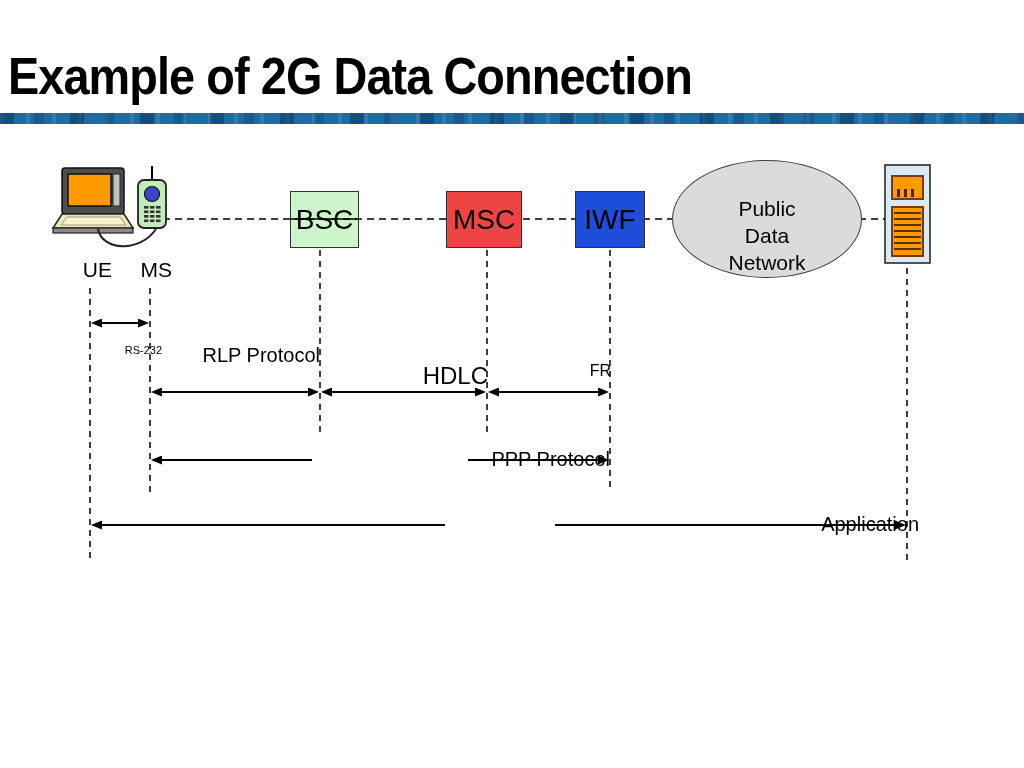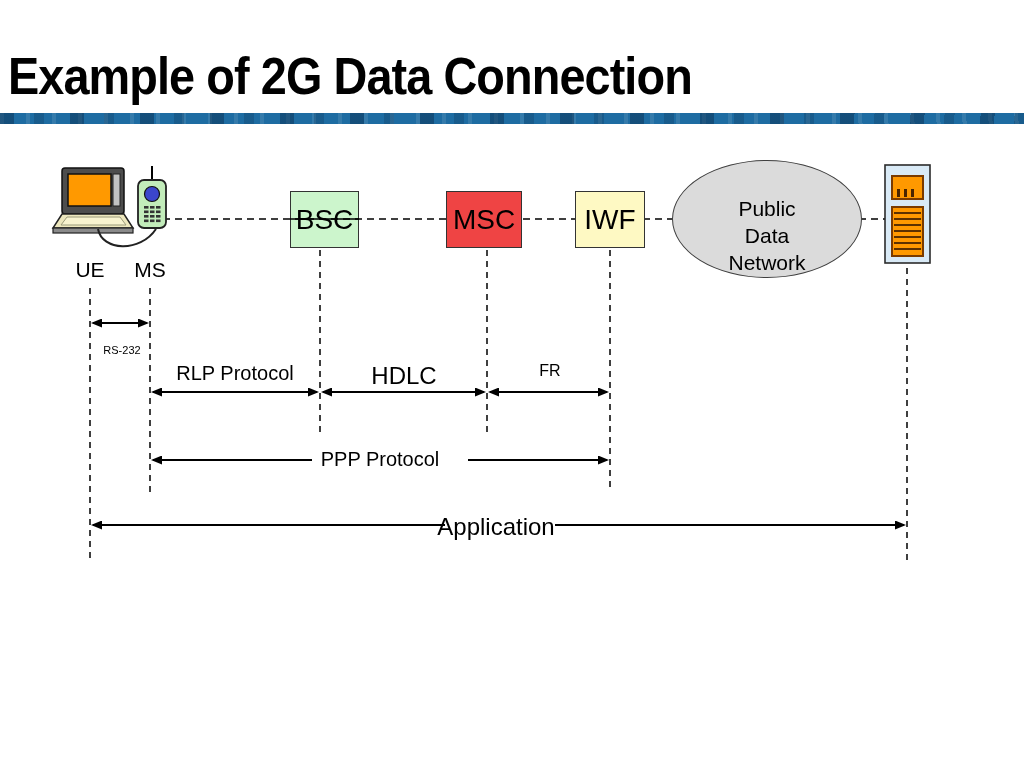--- a/index.html
+++ b/index.html
@@ -27,36 +27,36 @@
   .bsc-layer{z-index:0;}
   svg.wires{position:absolute;left:0;top:0;z-index:1;pointer-events:none;}
   .top-layer{z-index:2;}
   .label-layer{z-index:3;}
 
   .node-box{position:absolute;top:191px;height:57px;border:1.6px solid #333;
             display:flex;align-items:center;justify-content:center;
             font-size:28px;box-sizing:border-box;}
   .box-bsc{left:290px;width:69px;background:#ccf5cc;}
   .box-msc{left:446px;width:76px;background:#ef4444;}
-  .box-iwf{left:575px;width:70px;background:#fef9c3;}
+  .box-iwf{left:575px;width:70px;background:#1d4ed8;}
 
   .cloud{position:absolute;left:672px;top:160px;width:190px;height:118px;
          background:#dbdbdb;border:1.6px solid #3f3f3f;border-radius:50%;
          display:flex;align-items:flex-end;justify-content:center;text-align:center;
          font-size:21px;line-height:1.28;white-space:pre-line;box-sizing:border-box;}
 
-  .diagram-label{position:absolute;text-align:center;white-space:nowrap;}
+  .diagram-label{position:absolute;text-align:right;white-space:nowrap;}
   .lbl-ue{left:68px;top:258px;width:44px;font-size:21px;}
   .lbl-ms{left:128px;top:258px;width:44px;font-size:21px;}
   .lbl-rs232{left:82px;top:344px;width:80px;font-size:11px;}
-  .lbl-rlp{left:150px;top:362px;width:170px;font-size:20px;}
+  .lbl-rlp{left:150px;top:344px;width:170px;font-size:20px;}
   .lbl-hdlc{left:320px;top:362px;width:168px;font-size:24px;}
   .lbl-fr{left:489px;top:362px;width:122px;font-size:16px;}
   .lbl-ppp{left:150px;top:448px;width:460px;font-size:20px;}
-  .lbl-app{left:86px;top:513px;width:820px;font-size:24px;}
+  .lbl-app{left:99px;top:513px;width:820px;font-size:20px;}
 </style>
 </head>
 <body>
 
 <div class="slide">
 
   <div class="page-title">Example of 2G Data Connection</div>
   <div class="accent-bar bar-top"></div>
 
   <div class="node-box box-bsc bsc-layer">

